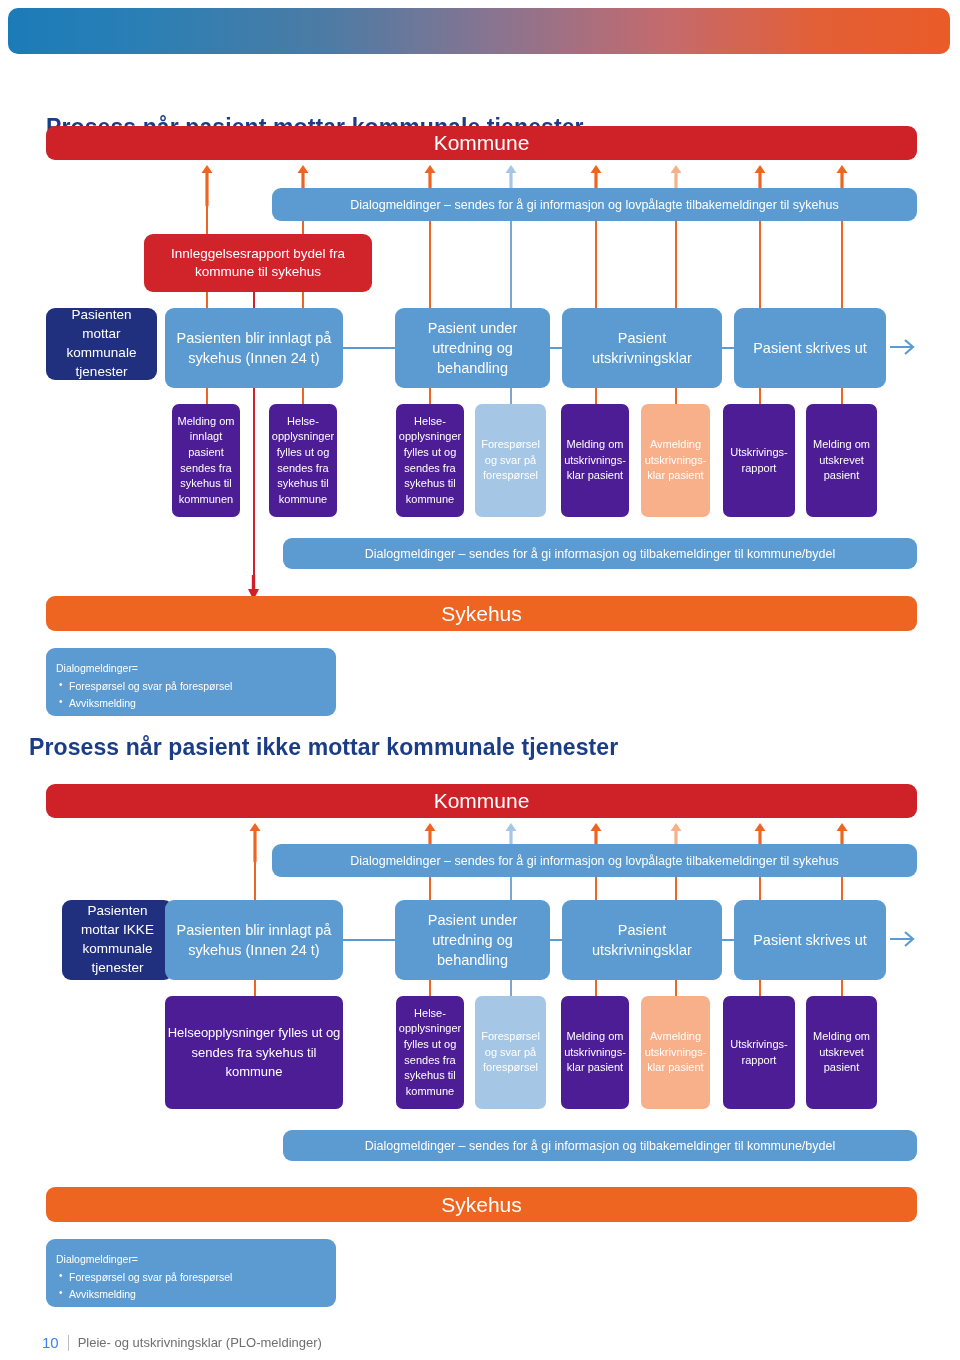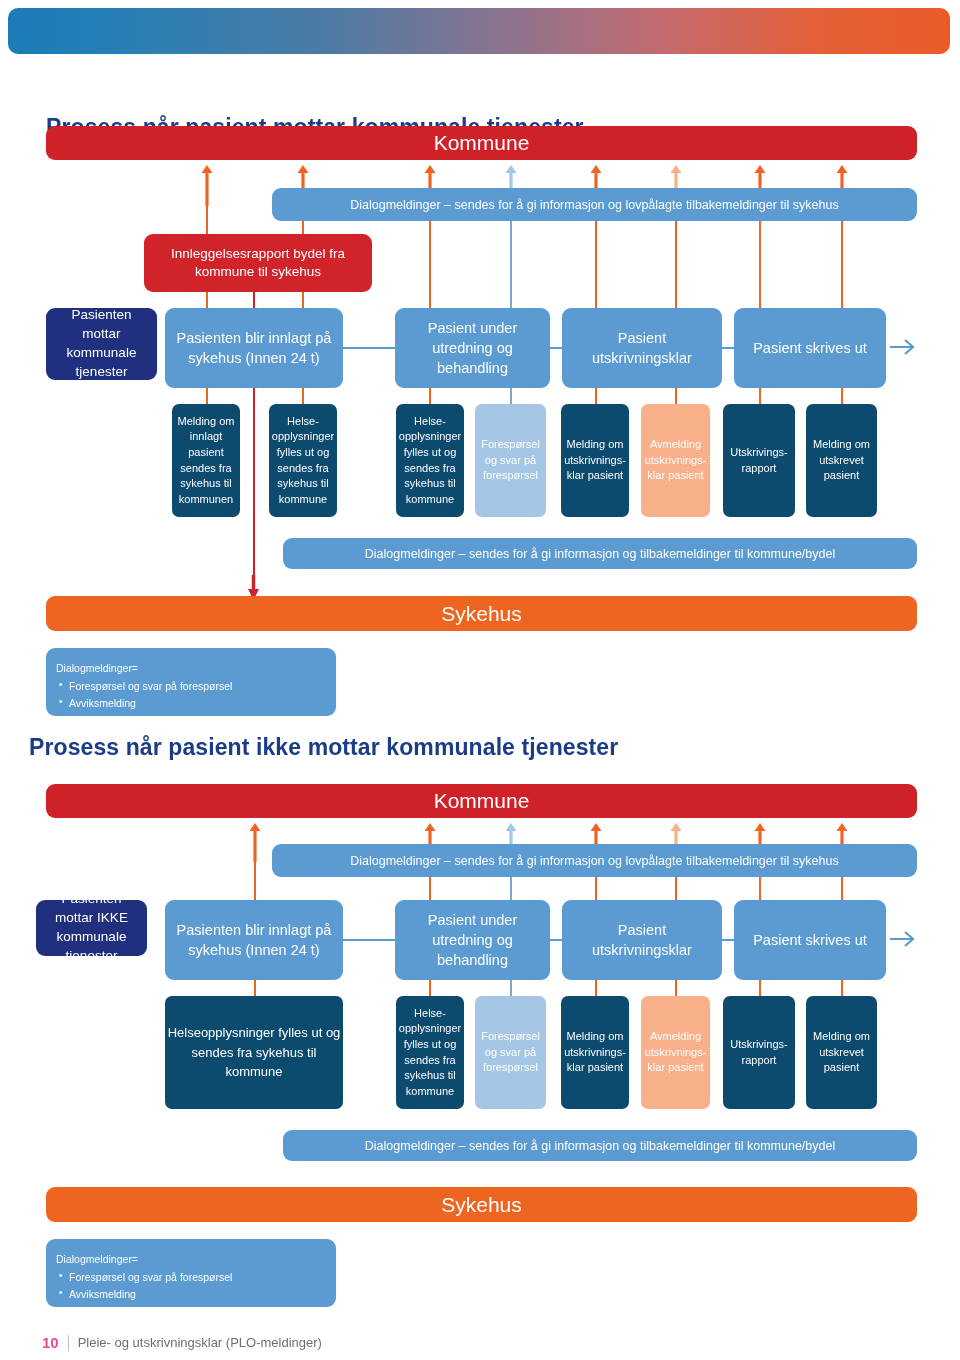--- a/index.html
+++ b/index.html
@@ -51,21 +51,21 @@
     font-size:14.5px;line-height:1.4;padding:4px 6px;
   }
   .stage.dark{background:#20307e;font-size:13.5px;}
 
   
   .msg{
     border-radius:7px;display:flex;align-items:center;justify-content:center;
     text-align:center;color:#ffffff;font-size:11px;line-height:1.42;
     padding:3px 2px;
   }
-  .msg.orange{background:#0c4a6e;}
+  .msg.orange{background:#4c1d95;}
   .msg.lightorange{background:#f7b08a;}
   .msg.lightblue{background:#a6c6e6;}
   .msg.big{font-size:13px;line-height:1.5;}
 
   
   .legend{
     background:#5b9bd2;border-radius:9px;color:#ffffff;font-size:10.5px;
     line-height:1.6;padding:12px 10px 10px 10px;
   }
   .legend ul{margin:1px 0 0 0;padding-left:13px;list-style:none;}
@@ -83,21 +83,21 @@
   .uparrow svg{display:block;}
 
   
   .rightarrow svg{display:block;}
 
   
   #footer{
     left:42px;top:1334px;color:#6f6f6f;font-size:13px;display:flex;
     align-items:center;gap:9px;
   }
-  #footer .pg{font-size:15px;font-weight:bold;color:#ec4899;}
+  #footer .pg{font-size:15px;font-weight:normal;color:#3b82f6;}
   #footer .sep{width:1px;height:16px;background:#bdbdbd;display:inline-block;}
 </style>
 </head>
 <body>
 
 <div class="abs" id="banner"></div>
 
 <div class="abs sec-title" style="left:46px;top:86px;margin-top:28px;">Prosess når pasient mottar kommunale tjenester</div>
 
 <div class="abs band kommune" style="left:46px;top:126px;width:871px;height:34px;">Kommune</div>
@@ -251,21 +251,21 @@
 <div class="abs vline" style="left:253.5px;top:862px;height:48px;"></div>
 <div class="abs vline" style="left:428.5px;top:862px;height:48px;"></div>
 <div class="abs vline blue" style="left:509.5px;top:862px;height:48px;"></div>
 <div class="abs vline" style="left:594.5px;top:862px;height:48px;"></div>
 <div class="abs vline" style="left:674.5px;top:862px;height:48px;"></div>
 <div class="abs vline" style="left:758.5px;top:862px;height:48px;"></div>
 <div class="abs vline" style="left:840.5px;top:862px;height:48px;"></div>
 
 <div class="abs strip" style="left:272px;top:844px;width:645px;height:33px;">Dialogmeldinger – sendes for å gi informasjon og lovpålagte tilbakemeldinger til sykehus</div>
 
-<div class="abs stage dark" style="left:36px;top:900px;width:111px;height:56px;border-radius:9px;">Pasienten mottar IKKE kommunale tjenester</div>
+<div class="abs stage dark" style="left:62px;top:900px;width:111px;height:80px;border-radius:9px;">Pasienten mottar IKKE kommunale tjenester</div>
 
 <div class="abs stage" style="left:165px;top:900px;width:178px;height:80px;">Pasienten blir innlagt på sykehus (Innen 24 t)</div>
 <div class="abs hline" style="left:343px;top:939px;width:52px;"></div>
 <div class="abs stage" style="left:395px;top:900px;width:155px;height:80px;">Pasient under utredning og behandling</div>
 <div class="abs hline" style="left:550px;top:939px;width:12px;"></div>
 <div class="abs stage" style="left:562px;top:900px;width:160px;height:80px;">Pasient utskrivningsklar</div>
 <div class="abs hline" style="left:722px;top:939px;width:12px;"></div>
 <div class="abs stage" style="left:734px;top:900px;width:152px;height:80px;">Pasient skrives ut</div>
 <div class="abs rightarrow" style="left:890px;top:930px;">
   <svg width="28" height="18" viewBox="0 0 28 18">

